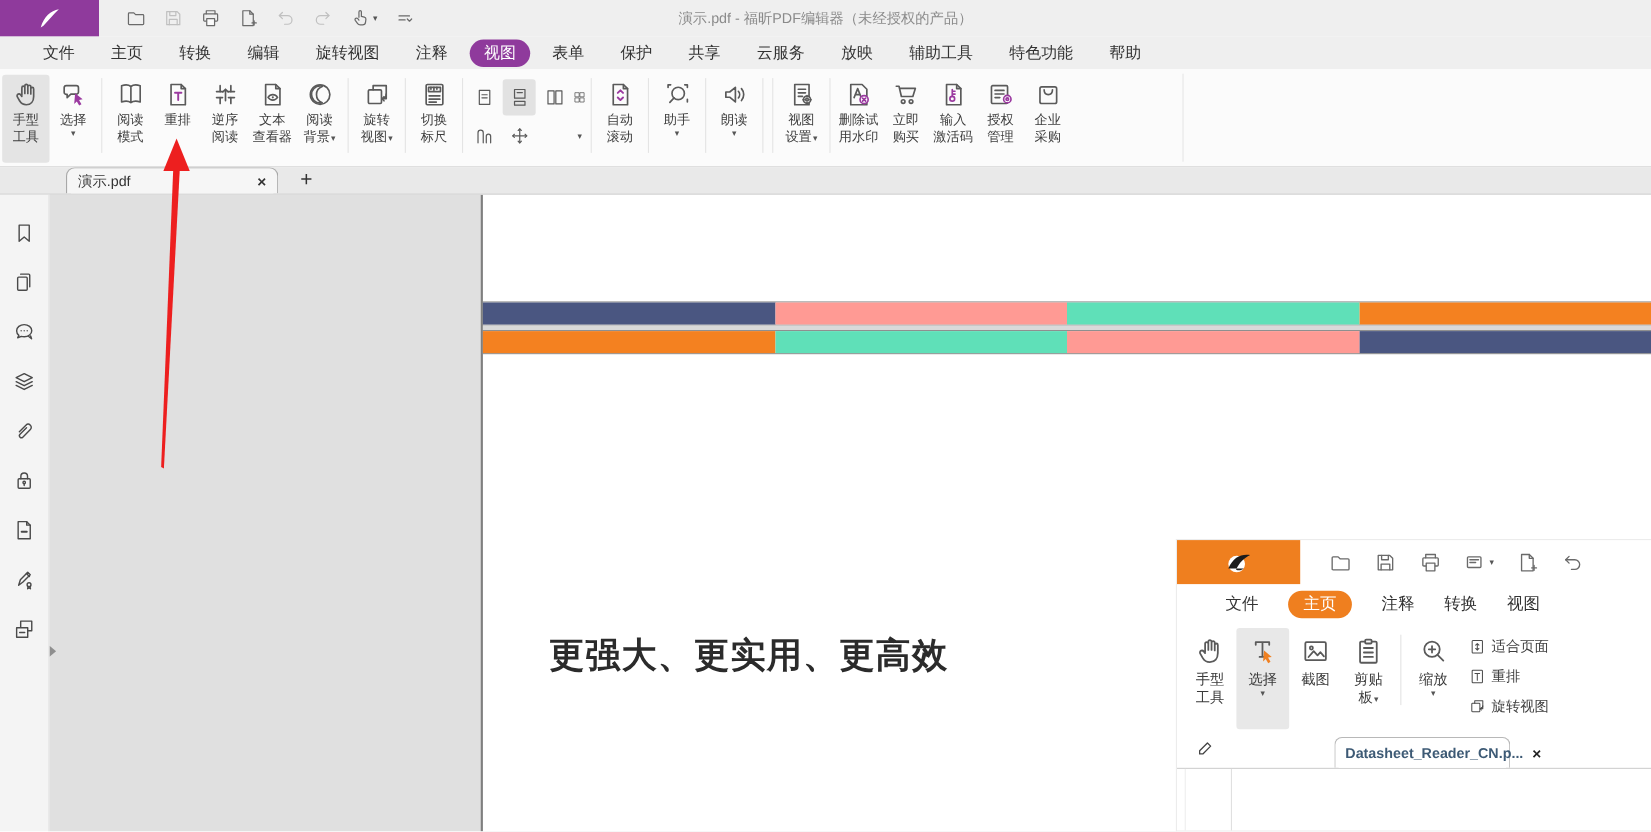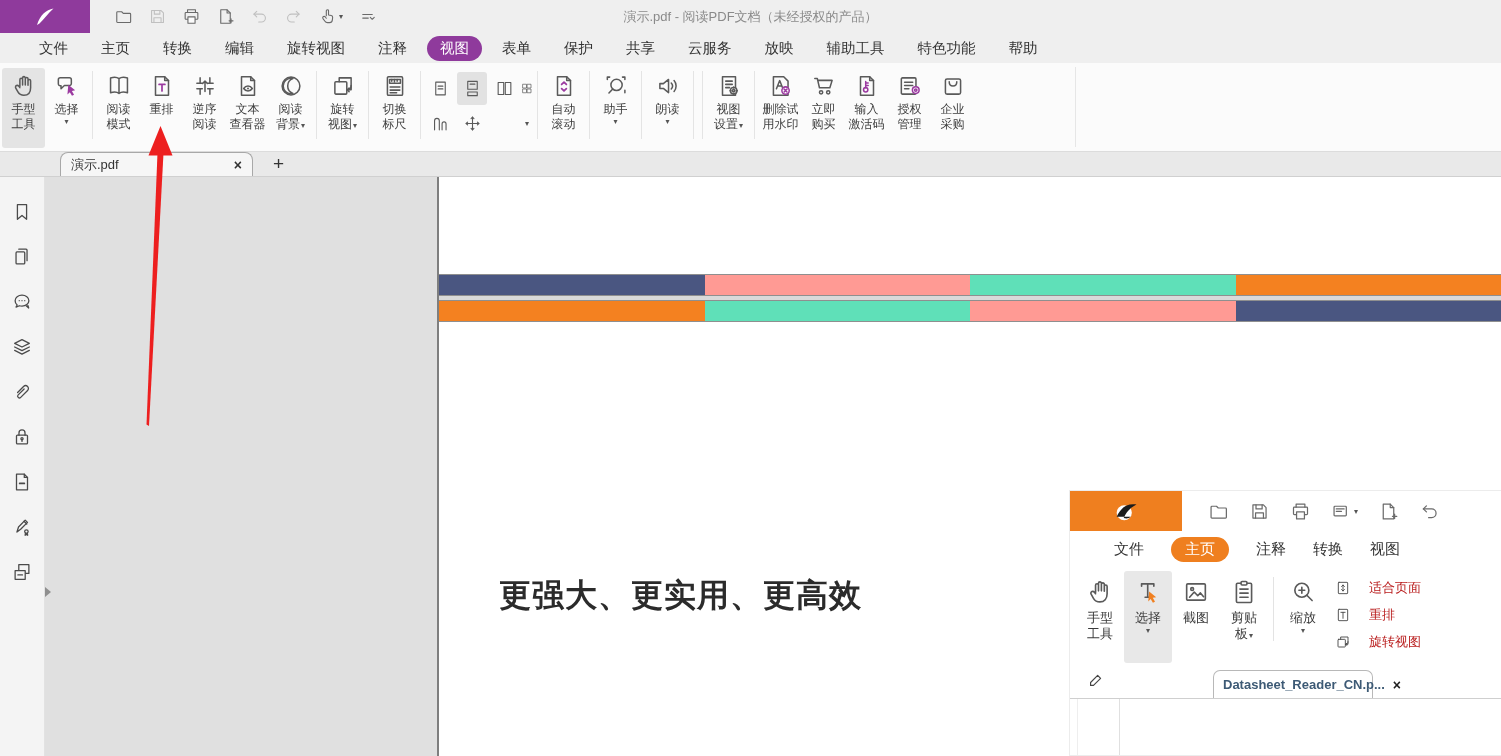--- a/index.html
+++ b/index.html
@@ -69,21 +69,21 @@
   .shot-menu { height:37px; display:flex; align-items:center; gap:27px; padding-left:44px; font-size:15px; color:#333; }
   .shot-menu .mi { white-space:nowrap; }
   .shot-menu .mi.active { background:#ef7f1f; color:#fff; border-radius:13px; padding:3px 14px; }
   .shot-tools { height:100px; display:flex; align-items:flex-start; padding:3px 0 0 6px; }
   .shot-btn { min-width:48px; height:92px; padding:3px 2px 0; display:flex; flex-direction:column; align-items:center; border-radius:3px; }
   .shot-btn.selected { background:#e8e8e8; }
   .shot-btn .ric { height:36px; }
   .shot-btn .rlabel { font-size:13px; line-height:16px; color:#3a3a3a; }
   .shot-sep { width:1px; height:64px; background:#e3e3e3; margin:6px 5px 0; }
   .shot-side { display:flex; flex-direction:column; gap:9px; margin-left:8px; padding-top:8px; }
-  .shot-side-row { display:flex; align-items:center; gap:18px; font-size:13px; color:#b91c1c; white-space:nowrap; }
+  .shot-side-row { display:flex; align-items:center; gap:5px; font-size:13px; color:#404040; white-space:nowrap; }
   .shot-tabrow { height:31px; display:flex; align-items:flex-end; border-bottom:1px solid #cfcfcf; position:relative; }
   .shot-pencil { position:absolute; left:16px; top:2px; }
   .shot-tab { margin-left:143px; width:160px; height:28px; background:#fff; border:1px solid #b8b8b8; border-bottom:none; border-radius:7px 7px 0 0; display:flex; align-items:center; padding:0 9px; font-size:13px; font-weight:bold; color:#3d5a75; }
   .shot-tab .x { margin-left:8px; color:#222; font-size:14px; }
   .shot-bottom { height:58px; position:relative; }
   .shot-bottom .vline { position:absolute; left:49px; top:0; bottom:0; width:1px; background:#e0e0e0; }
   .shot-bottom .vline2 { position:absolute; left:7px; top:0; bottom:0; width:1px; background:#eee; }
 
   .arrow-svg { position:absolute; left:0; top:0; z-index:60; pointer-events:none; }
 </style>
@@ -141,21 +141,21 @@
         </svg>
         <span class="caret">▾</span>
       </div>
       <div class="qat-btn">
         <svg width="19" height="19" viewBox="0 0 24 24" fill="none" stroke="#6a6a6a" stroke-width="1.4" stroke-linecap="round" stroke-linejoin="round">
           <path d="M6 9.5 h12 M6 14 h7"></path>
           <path d="M15.5 13 l2.5 2.5 L20.5 13"></path>
         </svg>
       </div>
     </div>
-  <div class="win-title">演示.pdf - 阅读PDF文档（未经授权的产品）</div>
+  <div class="win-title">演示.pdf - 福昕PDF编辑器（未经授权的产品）</div>
 </div>
 
 <div class="menubar" id="menubar">
     <div class="menu-item">文件</div>
     <div class="menu-item">主页</div>
     <div class="menu-item">转换</div>
     <div class="menu-item">编辑</div>
     <div class="menu-item">旋转视图</div>
     <div class="menu-item">注释</div>
     <div class="menu-item active">视图</div>

